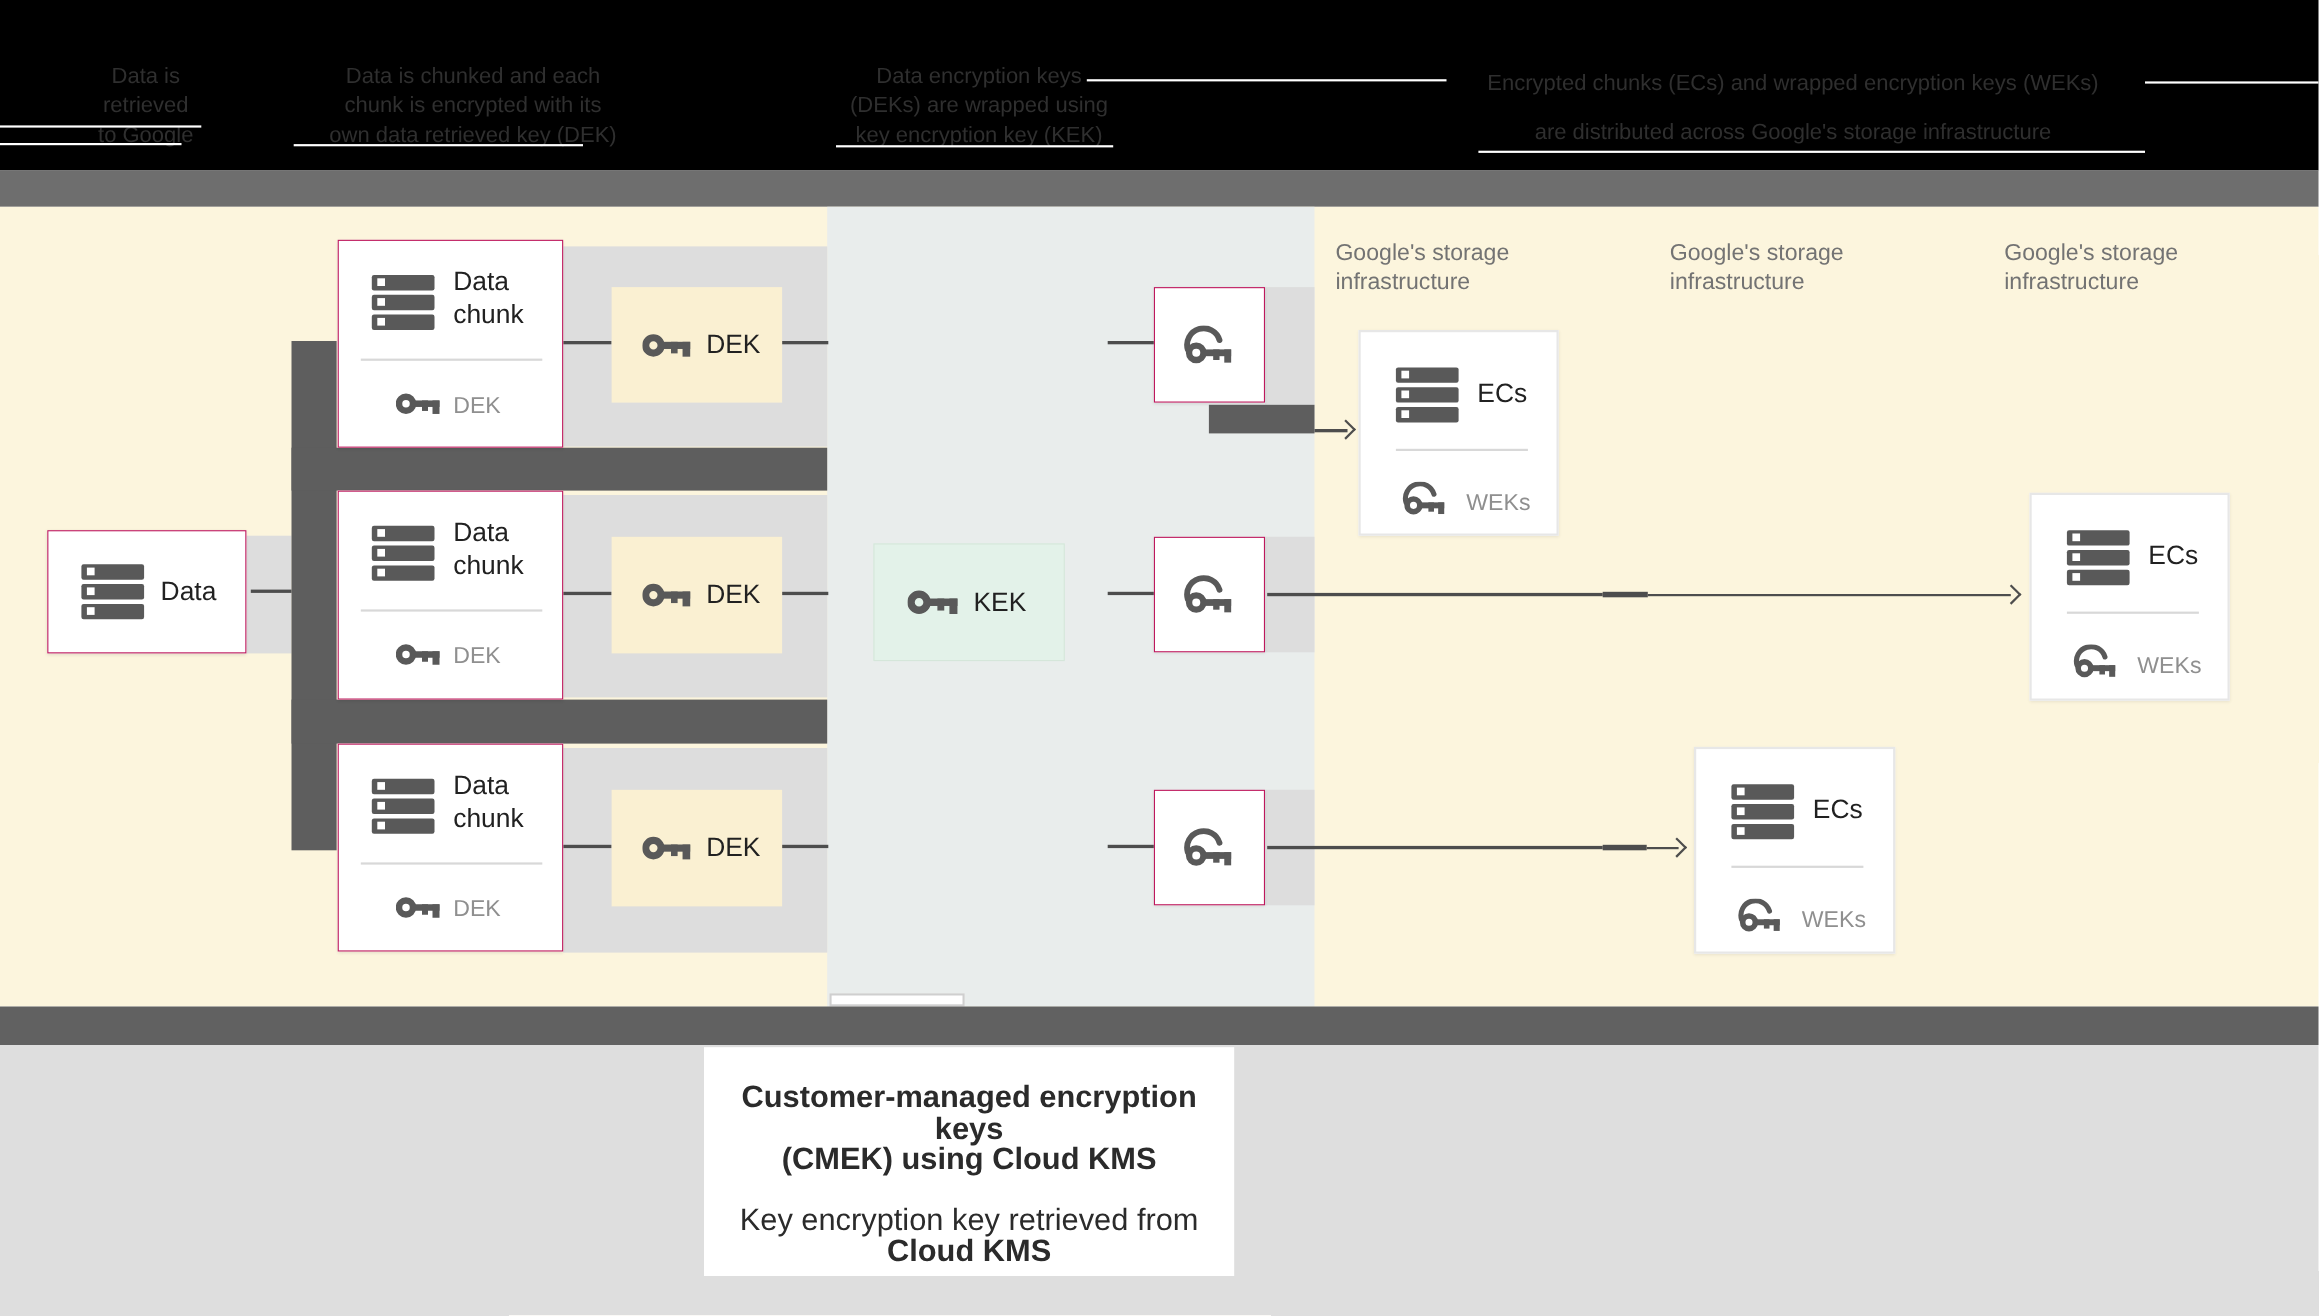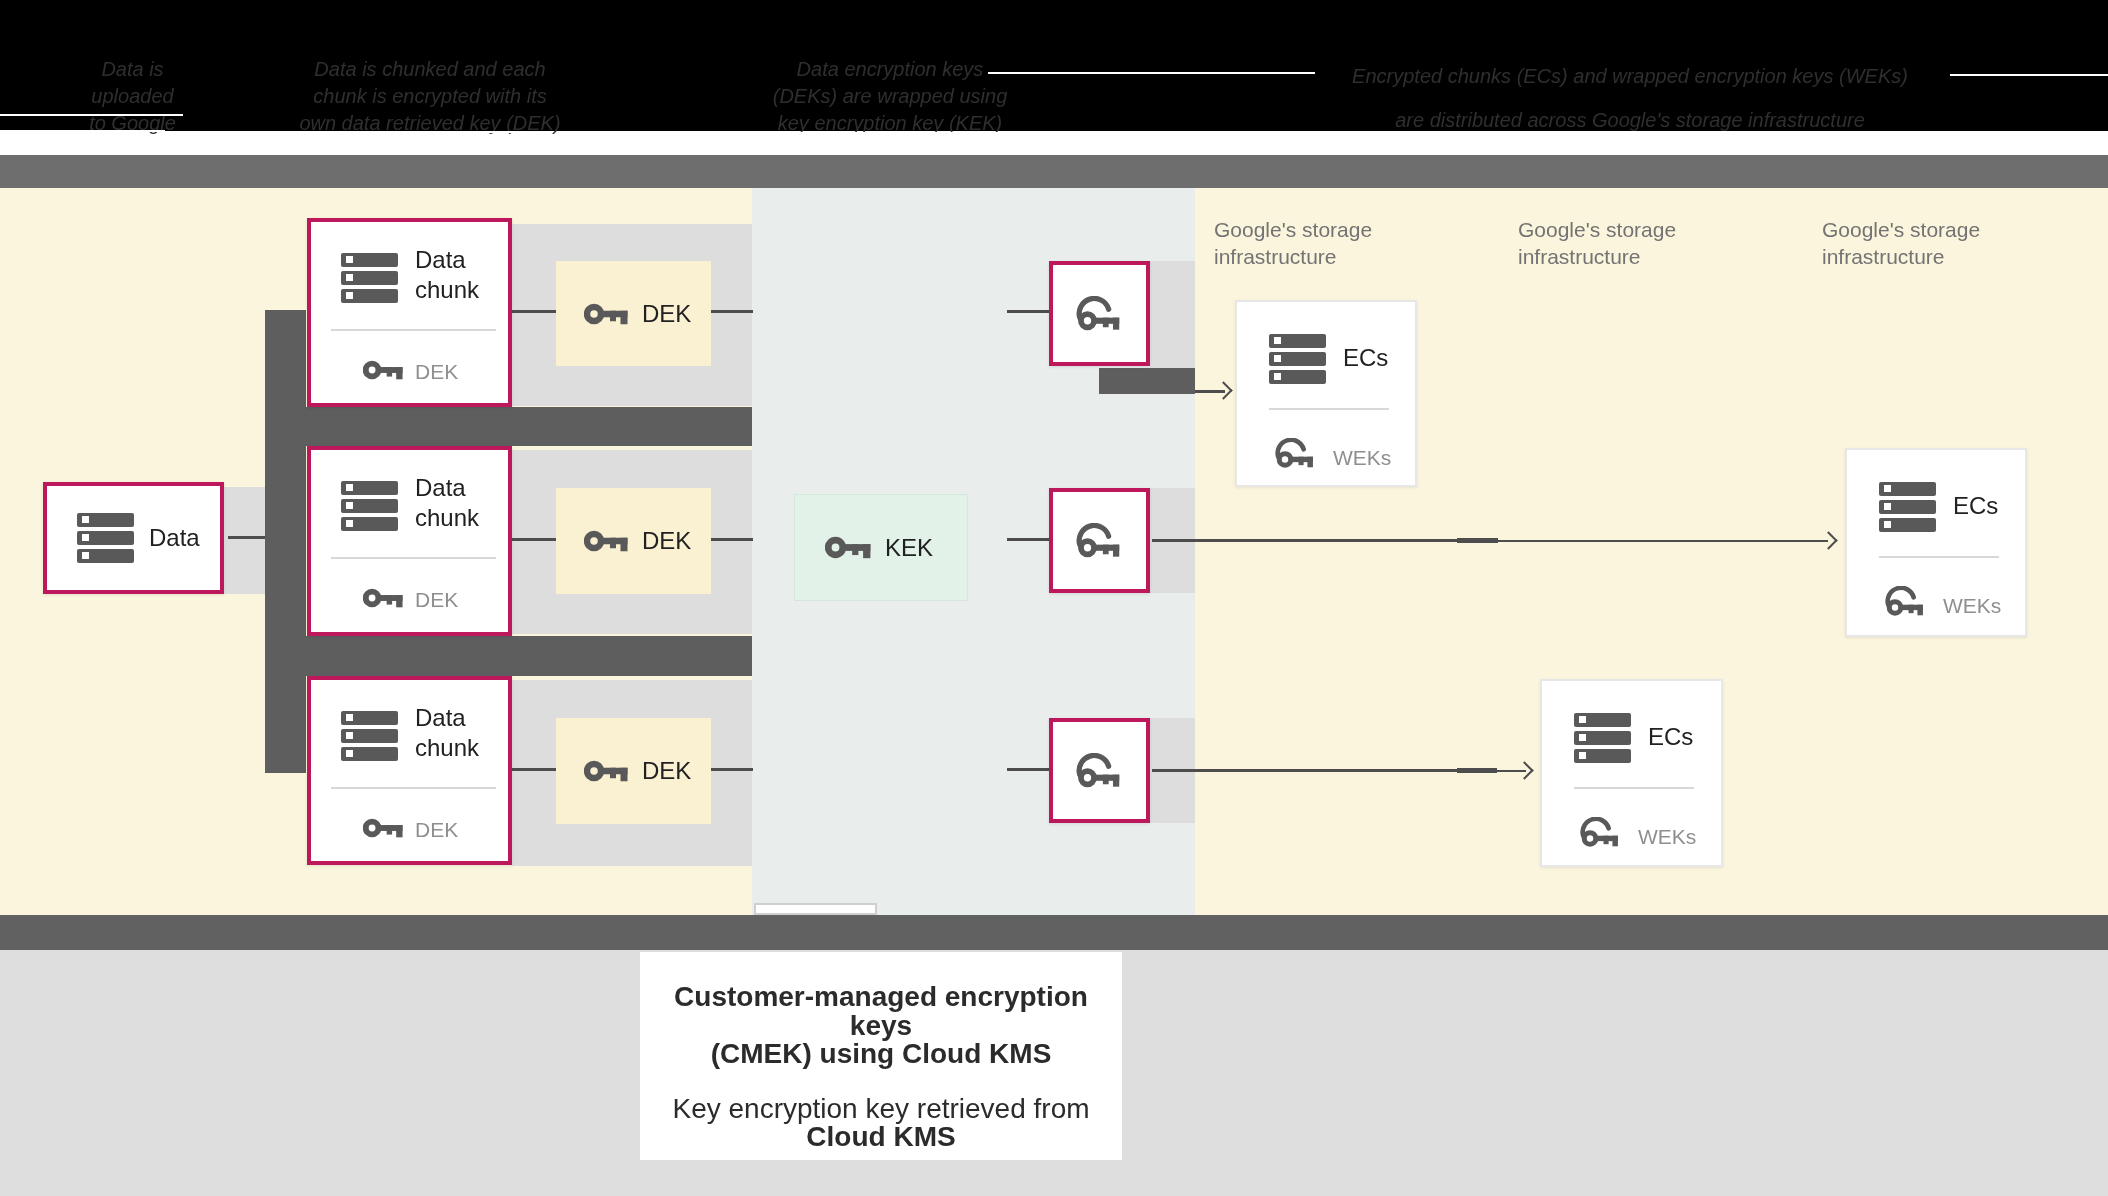--- a/index.html
+++ b/index.html
@@ -19,21 +19,21 @@
   .wline{background:#ffffff;height:2px;}
   
   .bandtop{background:var(--band-top);}
   .bandbottom{background:var(--band-bottom);}
   .cream{background:var(--cream);}
   .midcol{background:var(--mid);}
   .strip{background:var(--strip);}
   .darkbar{background:var(--dark);}
   .cline{background:var(--line);}
   
-  .wbox{background:#fff;border:4px solid #be185d;box-shadow:0 1px 3px rgba(0,0,0,.10);box-sizing:border-box;}
+  .wbox{background:#fff;border:1px solid #be185d;box-shadow:0 1px 3px rgba(0,0,0,.10);box-sizing:border-box;}
   .ecsbox{border:2px solid #e7e7e7;box-shadow:0 1px 3px rgba(0,0,0,.08);}
   .dekbox{background:var(--dek-fill);display:flex;align-items:center;padding-left:28px;gap:14px;box-sizing:border-box;}
   .kekbox{background:var(--kek-fill);border:1px solid var(--kek-border);display:flex;align-items:center;padding-left:30px;gap:14px;box-sizing:border-box;}
   .keyonly{display:flex;align-items:center;justify-content:center;}
   .flexrow{display:flex;align-items:center;}
   .box-label{font-size:24px;color:#212121;}
   .sub-label{font-size:21px;color:#8f8f8f;}
   .chunk-label{font-size:24px;line-height:30px;color:#212121;}
   .gsi{font-size:21px;line-height:27px;color:#737373;}
   .divider{background:#d8d8d8;height:2px;}
@@ -53,24 +53,24 @@
   .annbox{background:#fff;text-align:center;padding-top:31px;box-sizing:border-box;}
   .ann-line{font-size:28px;line-height:28.5px;color:#2b2b2b;}
   .bold{font-weight:bold;}
   .spacer{height:26px;}
 </style>
 </head>
 <body>
 
 <div class="stage">
 
-  <div class="abs hdr" style="left:0;top:0;width:2108px;height:131px;font-style:italic;">
+  <div class="abs hdr" style="left:0;top:0;width:2108px;height:155px;">
     <div class="abs hdr-col" style="left:40px;top:56px;width:185px;">
       <div>Data is</div>
-      <div>uploaded</div>
+      <div>retrieved</div>
       <div>to Google</div>
     </div>
     <div class="abs hdr-col" style="left:255px;top:56px;width:350px;">
       <div>Data is chunked and each</div>
       <div>chunk is encrypted with its</div>
       <div>own data retrieved key (DEK)</div>
     </div>
     <div class="abs hdr-col" style="left:745px;top:56px;width:290px;">
       <div>Data encryption keys</div>
       <div>(DEKs) are wrapped using</div>

